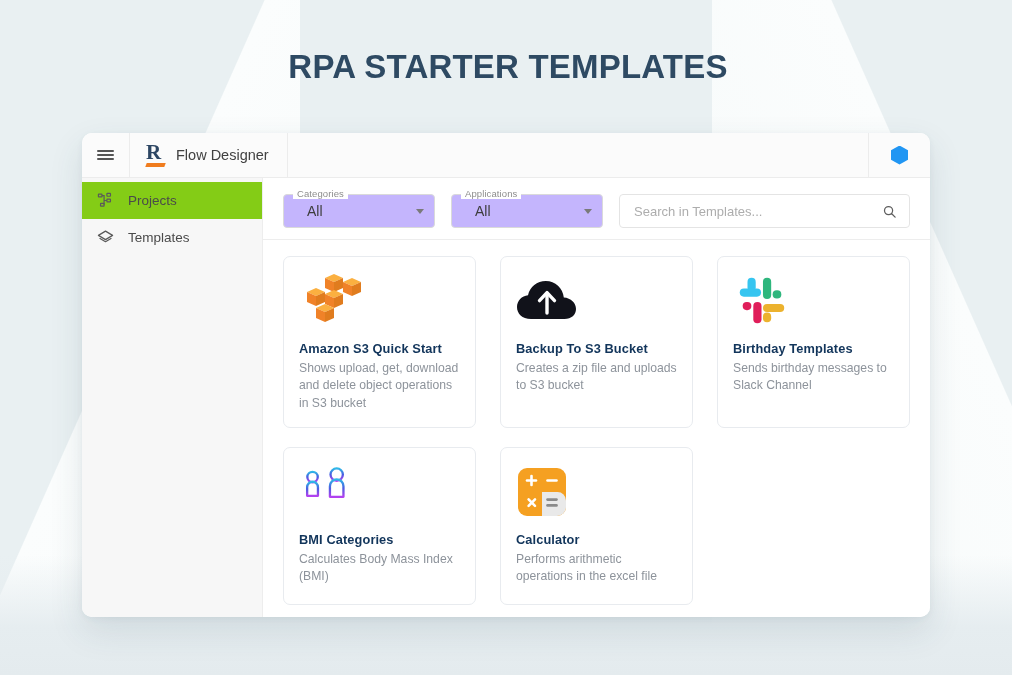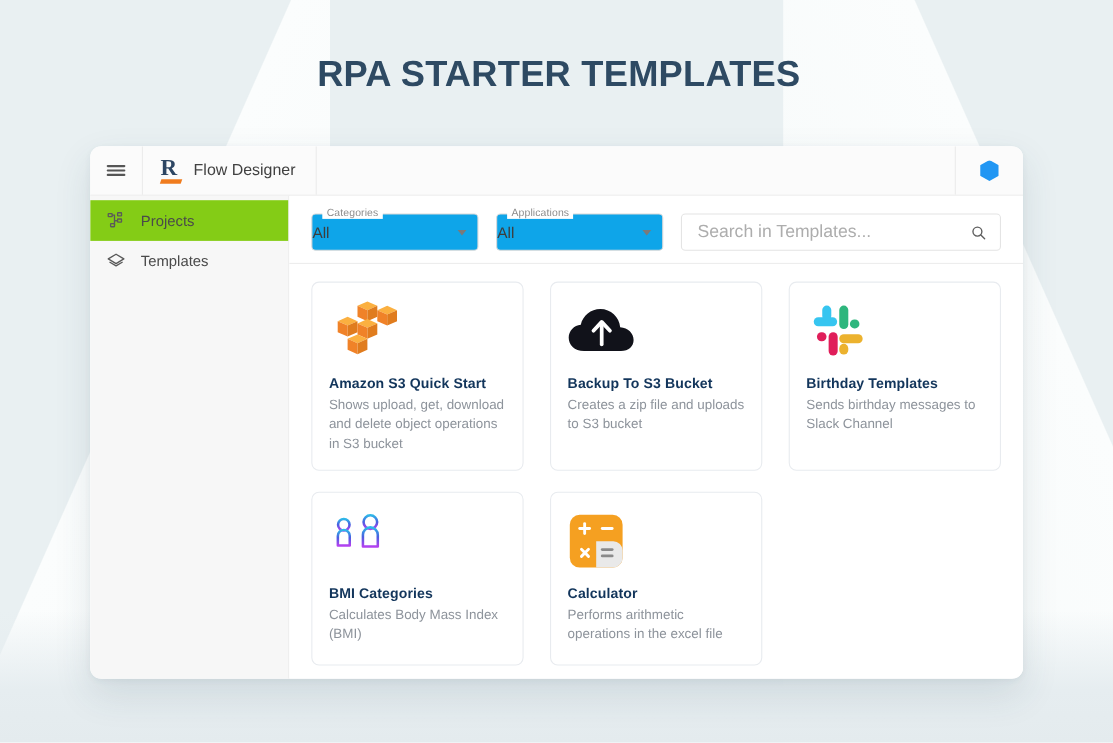--- a/index.html
+++ b/index.html
@@ -97,36 +97,36 @@
   }
   .nav-item.active { background:#84cc16; }
   .nav-ico { width:19px; height:19px; display:flex; align-items:center; justify-content:center; color:#5a5a5a; }
 
   
   .content { flex:1; min-width:0; background:#ffffff; display:flex; flex-direction:column; }
   .toolbar { padding:16px 20px 11px 20px; display:flex; align-items:center; gap:16px; border-bottom:1px solid #ededed; }
 
   .field {
     position:relative; height:34px; border:1px solid #dadada; border-radius:4px;
-    display:flex; align-items:center; padding:0 10px 0 0; background:#0ea5e9; cursor:pointer;
+    display:flex; align-items:center; padding:0 10px 0 23px; background:#c4b5fd; cursor:pointer;
   }
   .field.sel { width:152px; }
   .field .flabel {
     position:absolute; top:-7px; left:9px; padding:0 4px; background:#fff;
     font-size:9.5px; color:#8d8d8d; letter-spacing:.1px;
   }
   .field .fval { font-size:14px; color:#3d3d3d; flex:1; }
   .caret { width:0;height:0;border-left:4.5px solid transparent;border-right:4.5px solid transparent;border-top:5.5px solid #7a7a7a; }
 
   .search {
     flex:1; height:34px; border:1px solid #e4e4e4; border-radius:4px;
     display:flex; align-items:center; padding:0 12px; background:#fff;
   }
   .search input {
-    flex:1; border:none; outline:none; font-size:16px; color:#3d3d3d;
+    flex:1; border:none; outline:none; font-size:13px; color:#3d3d3d;
     font-family:"Liberation Sans", sans-serif; background:transparent;
   }
   .search input::placeholder { color:#adadad; }
   .mag { width:15px; height:15px; color:#5e5e5e; flex:none; }
 
   
   .grid-wrap { flex:1; overflow:hidden; padding:16px 20px 0 20px; }
   .grid { display:grid; grid-template-columns:repeat(3, 1fr); gap:19px 24px; }
   .card {
     border:1px solid #e8ebef; border-radius:7px; background:#fff;

